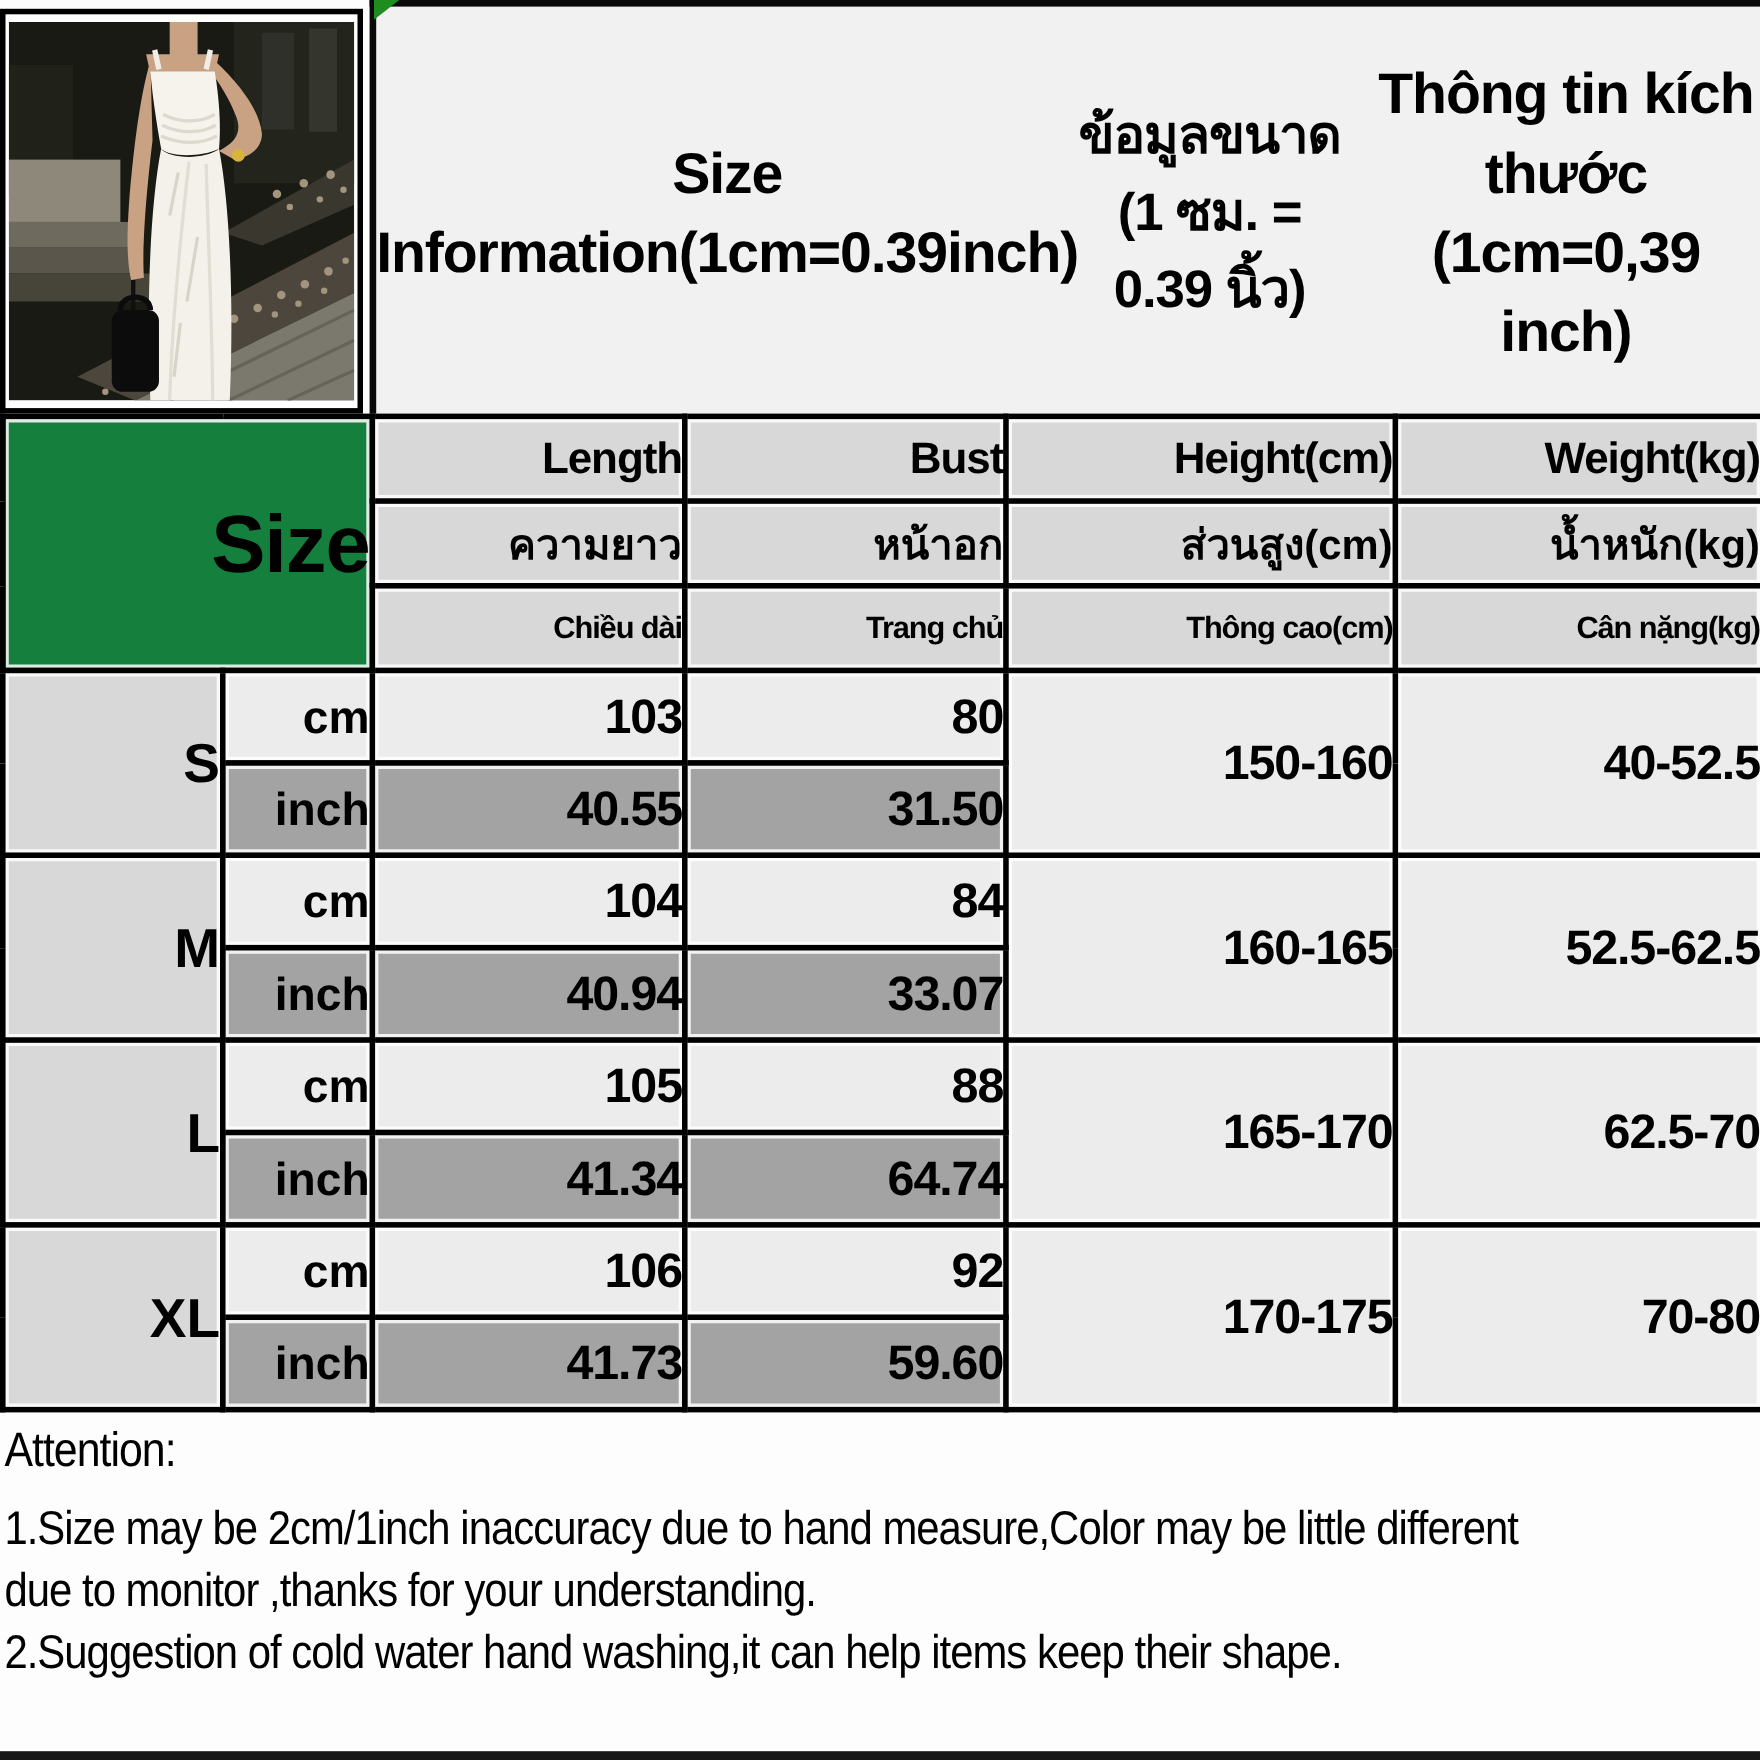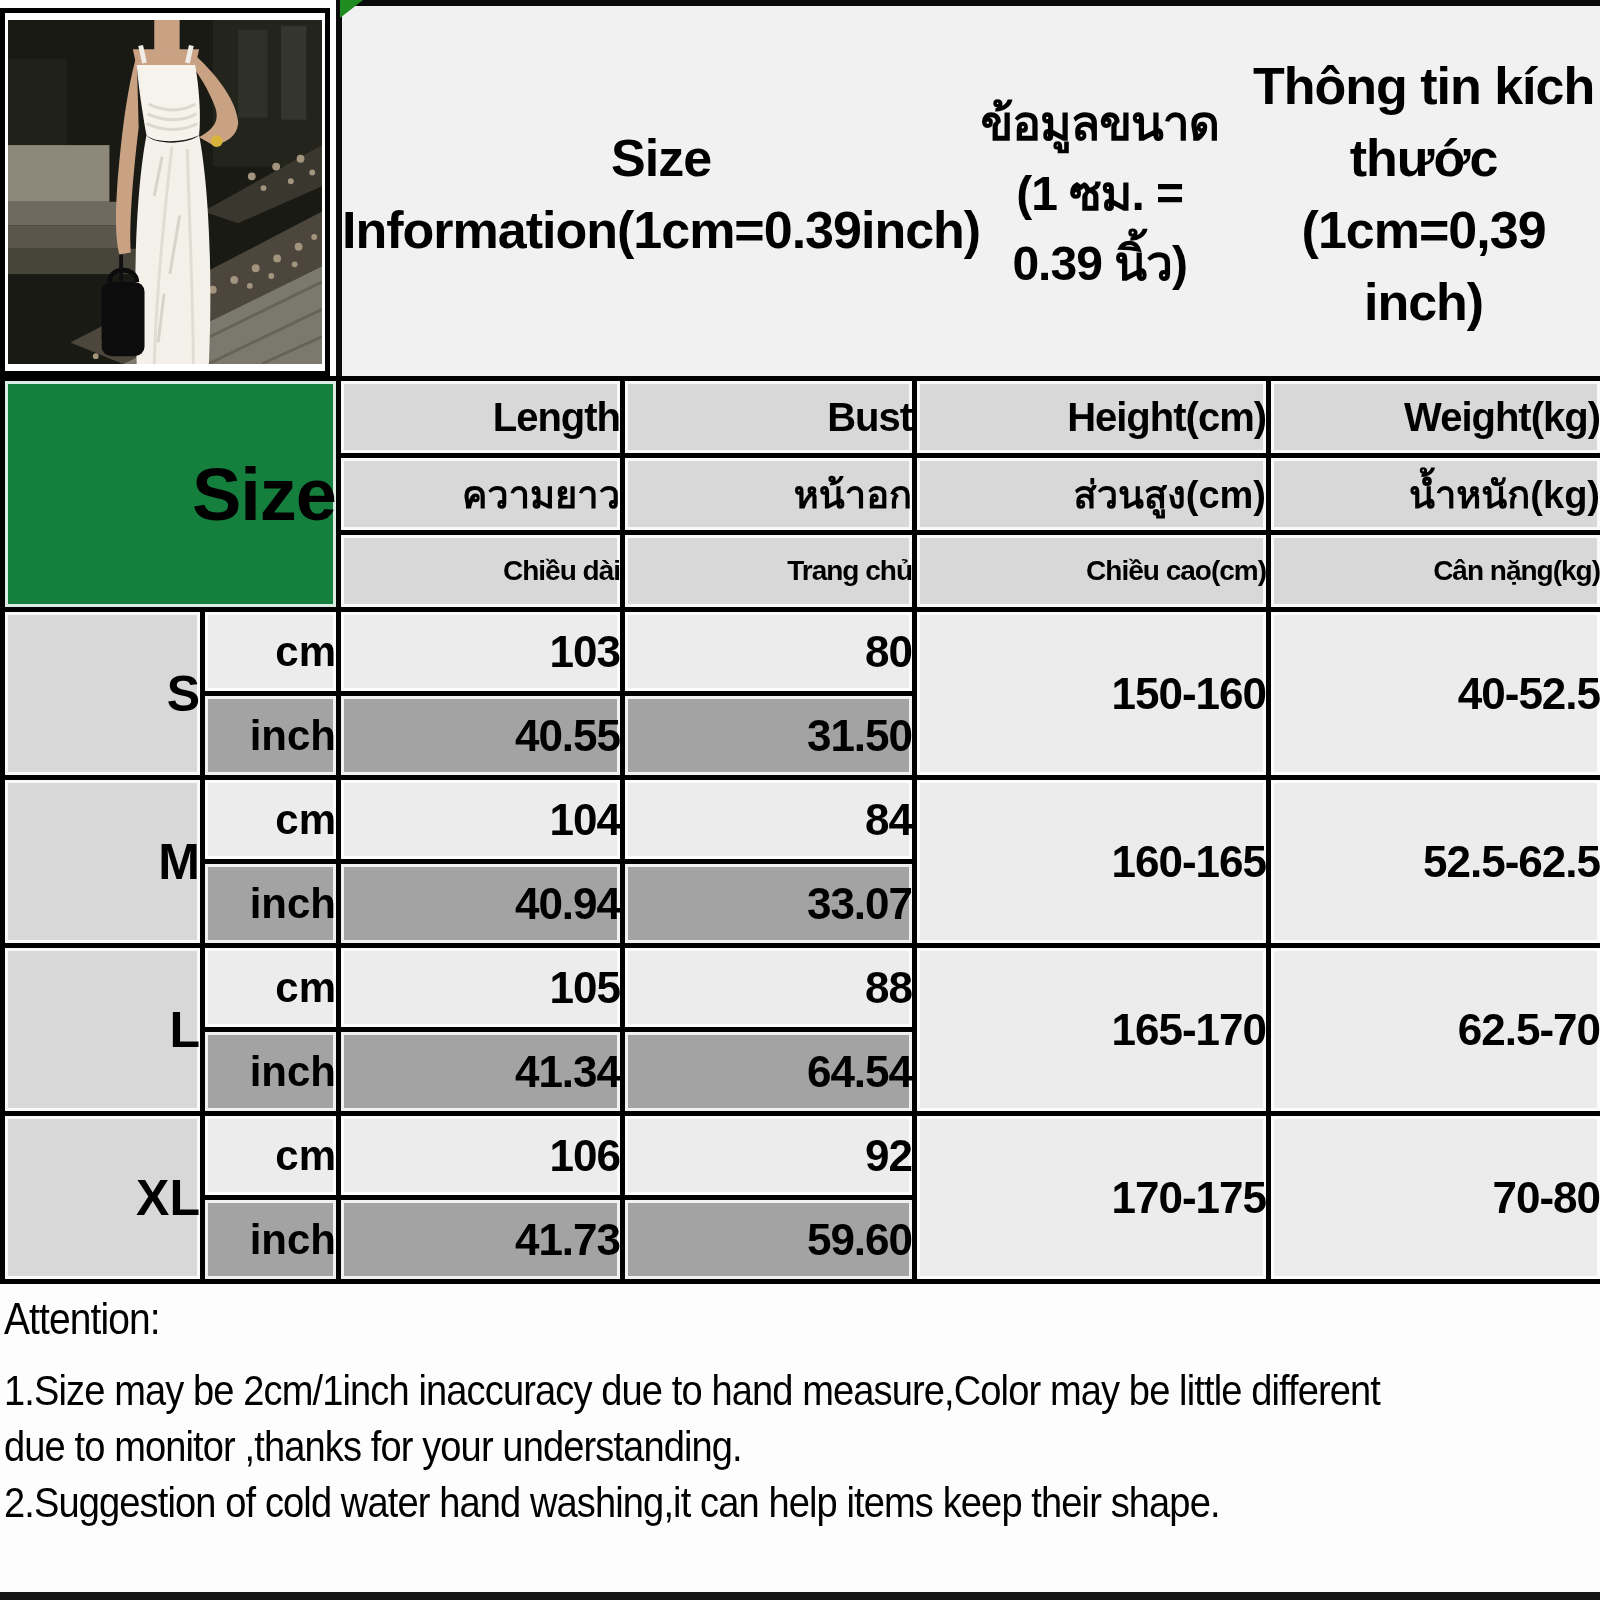--- a/index.html
+++ b/index.html
@@ -145,21 +145,21 @@
     </tr>
     <tr class="hrow">
       <th class="c-head t-th">ความยาว</th>
       <th class="c-head t-th">หน้าอก</th>
       <th class="c-head t-th">ส่วนสูง(cm)</th>
       <th class="c-head t-th">น้ำหนัก(kg)</th>
     </tr>
     <tr class="hrow">
       <th class="c-head t-vi">Chiều dài</th>
       <th class="c-head t-vi">Trang chủ</th>
-      <th class="c-head t-vi">Chiều cao(cm)</th>
+      <th class="c-head t-vi">Thông cao(cm)</th>
       <th class="c-head t-vi">Cân nặng(kg)</th>
     </tr>
 
     <tr class="drow">
       <th class="c-letter" rowspan="2">S</th>
       <td class="c-gray t-unit">cm</td>
       <td class="c-gray t-val">103</td>
       <td class="c-gray t-val">80</td>
       <td class="c-gray t-val" rowspan="2">150-160</td>
       <td class="c-gray t-val" rowspan="2">40-52.5</td>
@@ -188,21 +188,21 @@
       <th class="c-letter" rowspan="2">L</th>
       <td class="c-gray t-unit">cm</td>
       <td class="c-gray t-val">105</td>
       <td class="c-gray t-val">88</td>
       <td class="c-gray t-val" rowspan="2">165-170</td>
       <td class="c-gray t-val" rowspan="2">62.5-70</td>
     </tr>
     <tr class="drow">
       <td class="c-white t-unit">inch</td>
       <td class="c-white t-val">41.34</td>
-      <td class="c-white t-val">64.54</td>
+      <td class="c-white t-val">64.74</td>
     </tr>
 
     <tr class="drow">
       <th class="c-letter" rowspan="2">XL</th>
       <td class="c-gray t-unit">cm</td>
       <td class="c-gray t-val">106</td>
       <td class="c-gray t-val">92</td>
       <td class="c-gray t-val" rowspan="2">170-175</td>
       <td class="c-gray t-val" rowspan="2">70-80</td>
     </tr>

